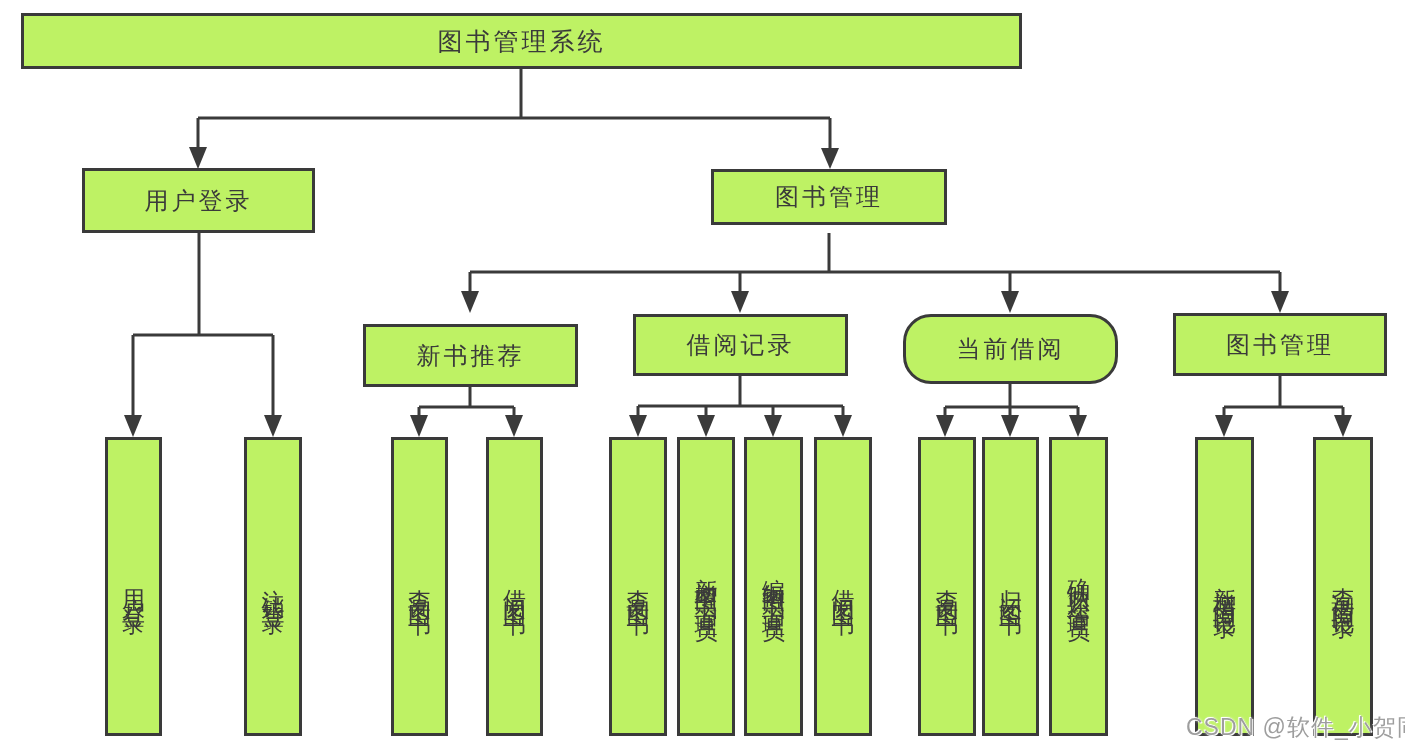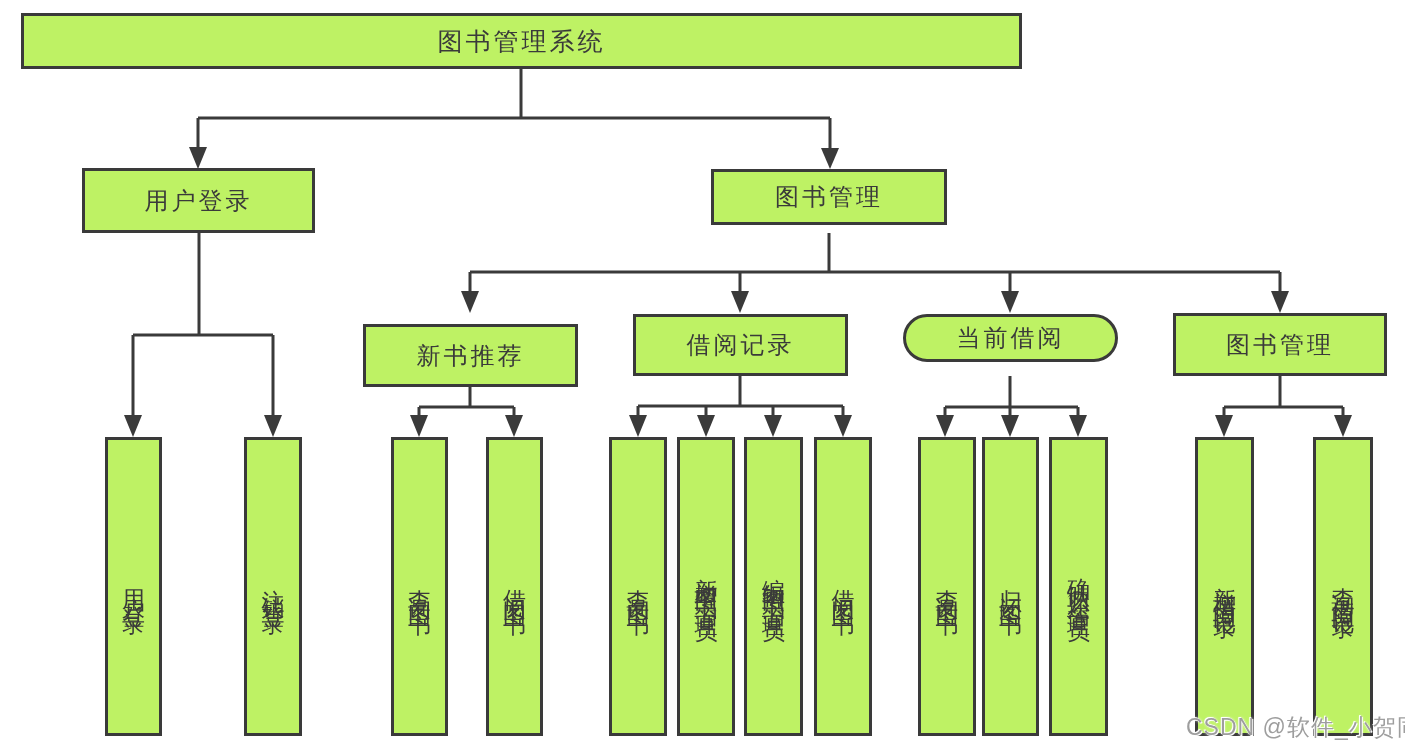--- a/index.html
+++ b/index.html
@@ -139,21 +139,21 @@
   <div class="node h" style="left:711px; top:169px; width:236px; height:56px;">
     <span>图书管理</span>
   </div>
 
   <div class="node h" style="left:363px; top:324px; width:215px; height:63px;">
     <span>新书推荐</span>
   </div>
   <div class="node h" style="left:633px; top:314px; width:215px; height:62px;">
     <span>借阅记录</span>
   </div>
-  <div class="node h" style="left:903px; top:314px; width:215px; height:48px;border-radius:28px;">
+  <div class="node h" style="left:903px; top:314px; width:215px; height:70px;border-radius:28px;">
     <span>当前借阅</span>
   </div>
   <div class="node h" style="left:1173px; top:313px; width:214px; height:63px;">
     <span>图书管理</span>
   </div>
 
   <div class="node col" style="left:105px; width:57px;">
     <span class="vtext">用户登录</span>
   </div>
   <div class="node col" style="left:244px; width:58px;">

